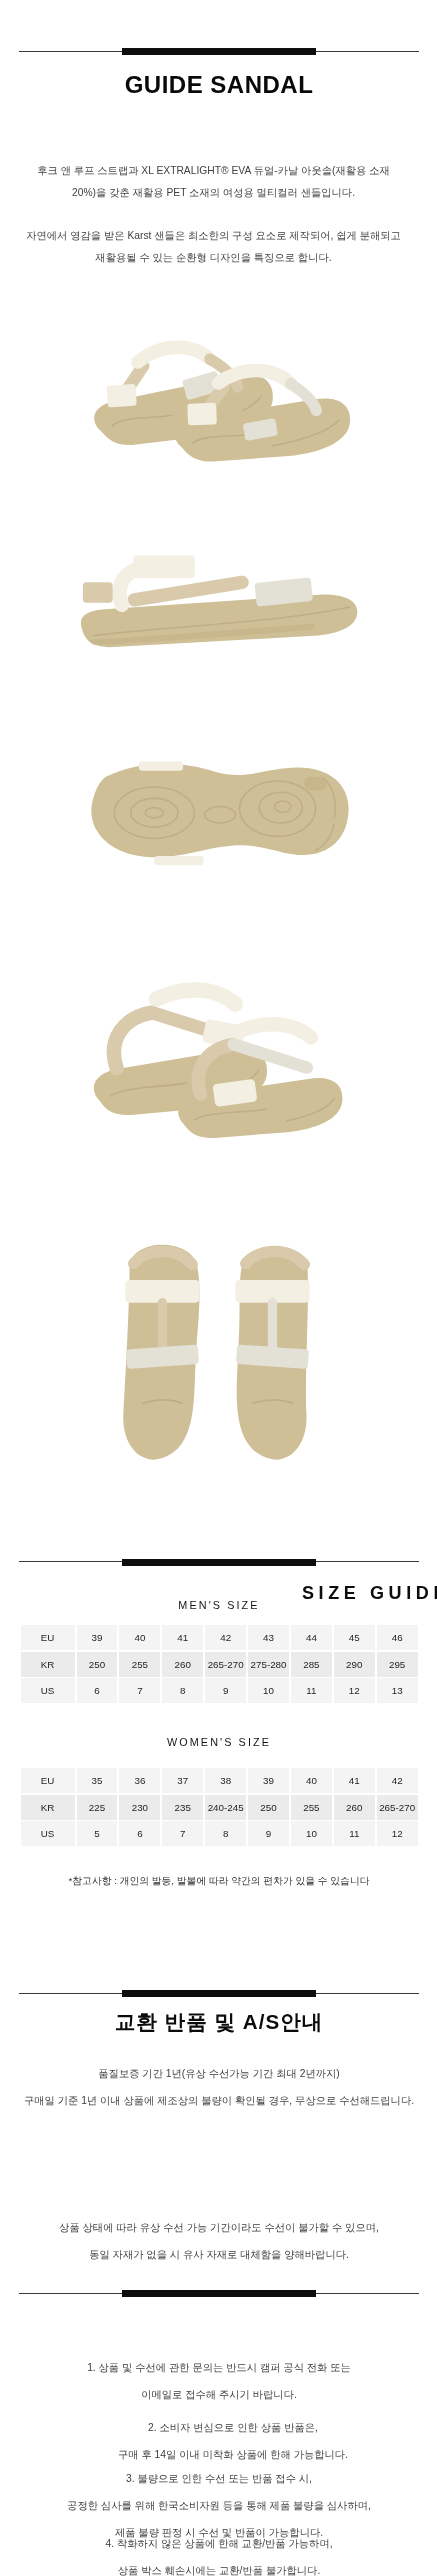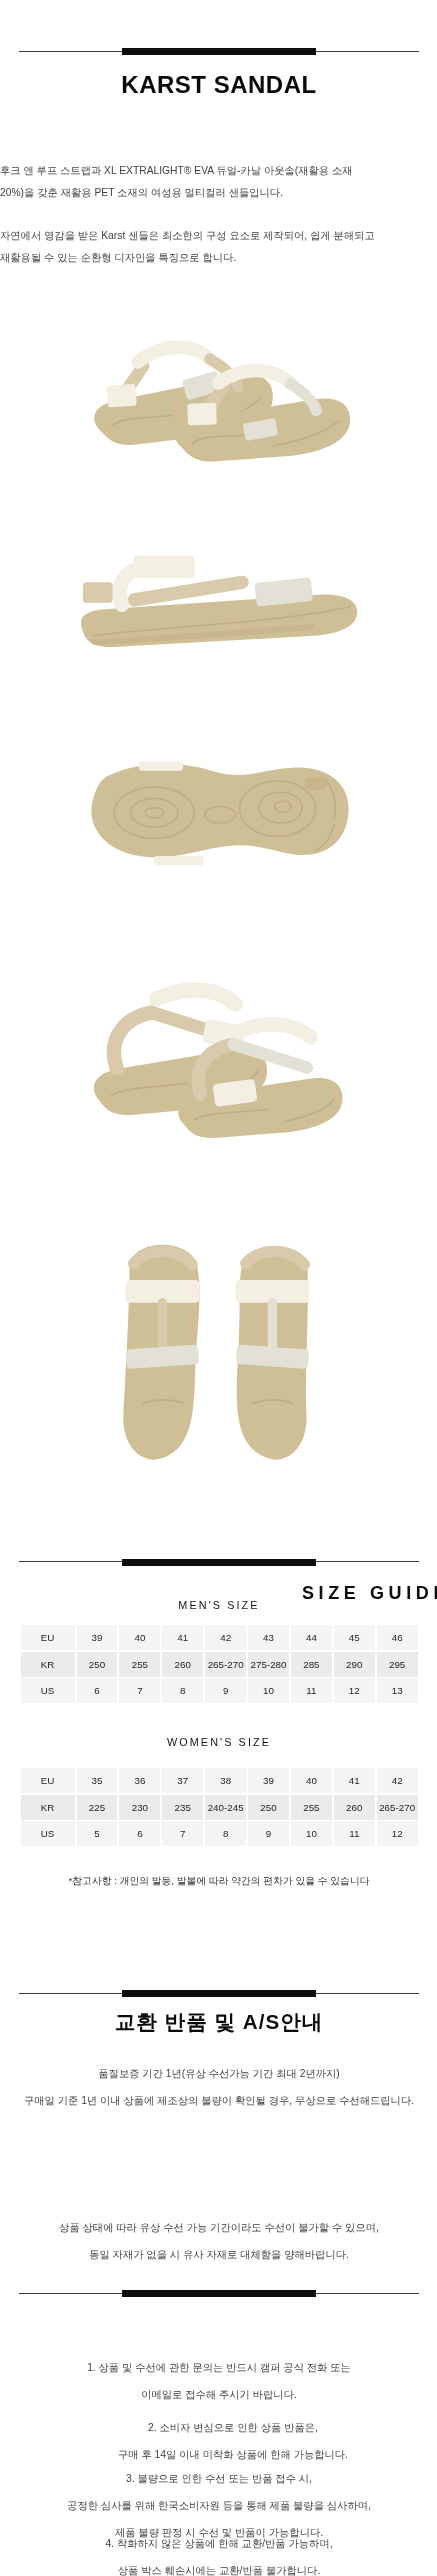--- a/index.html
+++ b/index.html
@@ -7,21 +7,21 @@
   .page{position:relative;width:438px;height:3228px;margin:0 auto;background:#fff;overflow:hidden;}
 
   
   .divider{position:absolute;left:0;width:438px;height:7.2px;}
   .rule-line{position:absolute;left:19px;right:19px;top:2.6px;height:1px;background:#3a3a3a;}
   .rule-bar{position:absolute;left:50%;transform:translateX(-50%);top:0;width:194px;height:7.2px;background:#0e0e0e;}
 
   
   .main-title{position:absolute;top:71px;left:0;width:438px;margin:0;text-align:center;
     font-size:24px;font-weight:600;letter-spacing:0.5px;color:#090909;}
-  .desc{position:absolute;left:0;width:427px;margin:0;
+  .desc{position:absolute;left:0;width:427px;margin:0;text-align:center;
     font-size:10.3px;line-height:22px;color:#3f3f3f;}
   .desc-1{top:160px;} .desc-2{top:225px;}
 
   
   .photo{position:absolute;margin:0;}
   .photo svg{display:block;width:100%;height:100%;}
   .sole{fill:var(--sole);} .sole-dk{fill:var(--sole-dk);}
   .swirl{fill:none;stroke:var(--sole-line);stroke-width:3;opacity:.55;}
   .strap-w{fill:var(--strap-w);} .strap-b{fill:var(--strap-b);} .strap-g{fill:var(--strap-g);}
   .sw{stroke:var(--strap-w);} .sb{stroke:var(--strap-b);} .sg{stroke:var(--strap-g);}
@@ -59,21 +59,21 @@
 </style>
 </head>
 <body>
 
 <div class="page">
 
   <div class="divider" style="top:48px;">
     <span class="rule-line"></span>
     <span class="rule-bar"></span>
   </div>
-  <h1 class="main-title">KARST SANDAL</h1>
+  <h1 class="main-title">GUIDE SANDAL</h1>
   <p class="desc desc-1">후크 앤 루프 스트랩과 XL EXTRALIGHT® EVA 듀얼-카날 아웃솔(재활용 소재<br>20%)을 갖춘 재활용 PET 소재의 여성용 멀티컬러 샌들입니다.</p>
   <p class="desc desc-2">자연에서 영감을 받은 Karst 샌들은 최소한의 구성 요소로 제작되어, 쉽게 분해되고<br>재활용될 수 있는 순환형 디자인을 특징으로 합니다.</p>
 
   <figure class="photo" style="top:308px;left:80px;width:278px;height:159px;" aria-label="sandal pair angled front view">
     <svg viewBox="0 0 540 308">
 
       <g transform="translate(10,10) rotate(-4 200 200)">
         <path class="sole" d="M30,218 C8,196 14,168 58,160 L300,128 C352,122 372,146 366,180 C360,216 310,236 250,240 L92,248 C58,248 44,236 30,218 Z"></path>
         <path class="swirl" d="M50,210 C70,190 120,200 170,196 M210,222 C260,214 320,198 344,172"></path>
         <path class="noface sb" stroke-width="24" d="M70,160 L120,96"></path>

